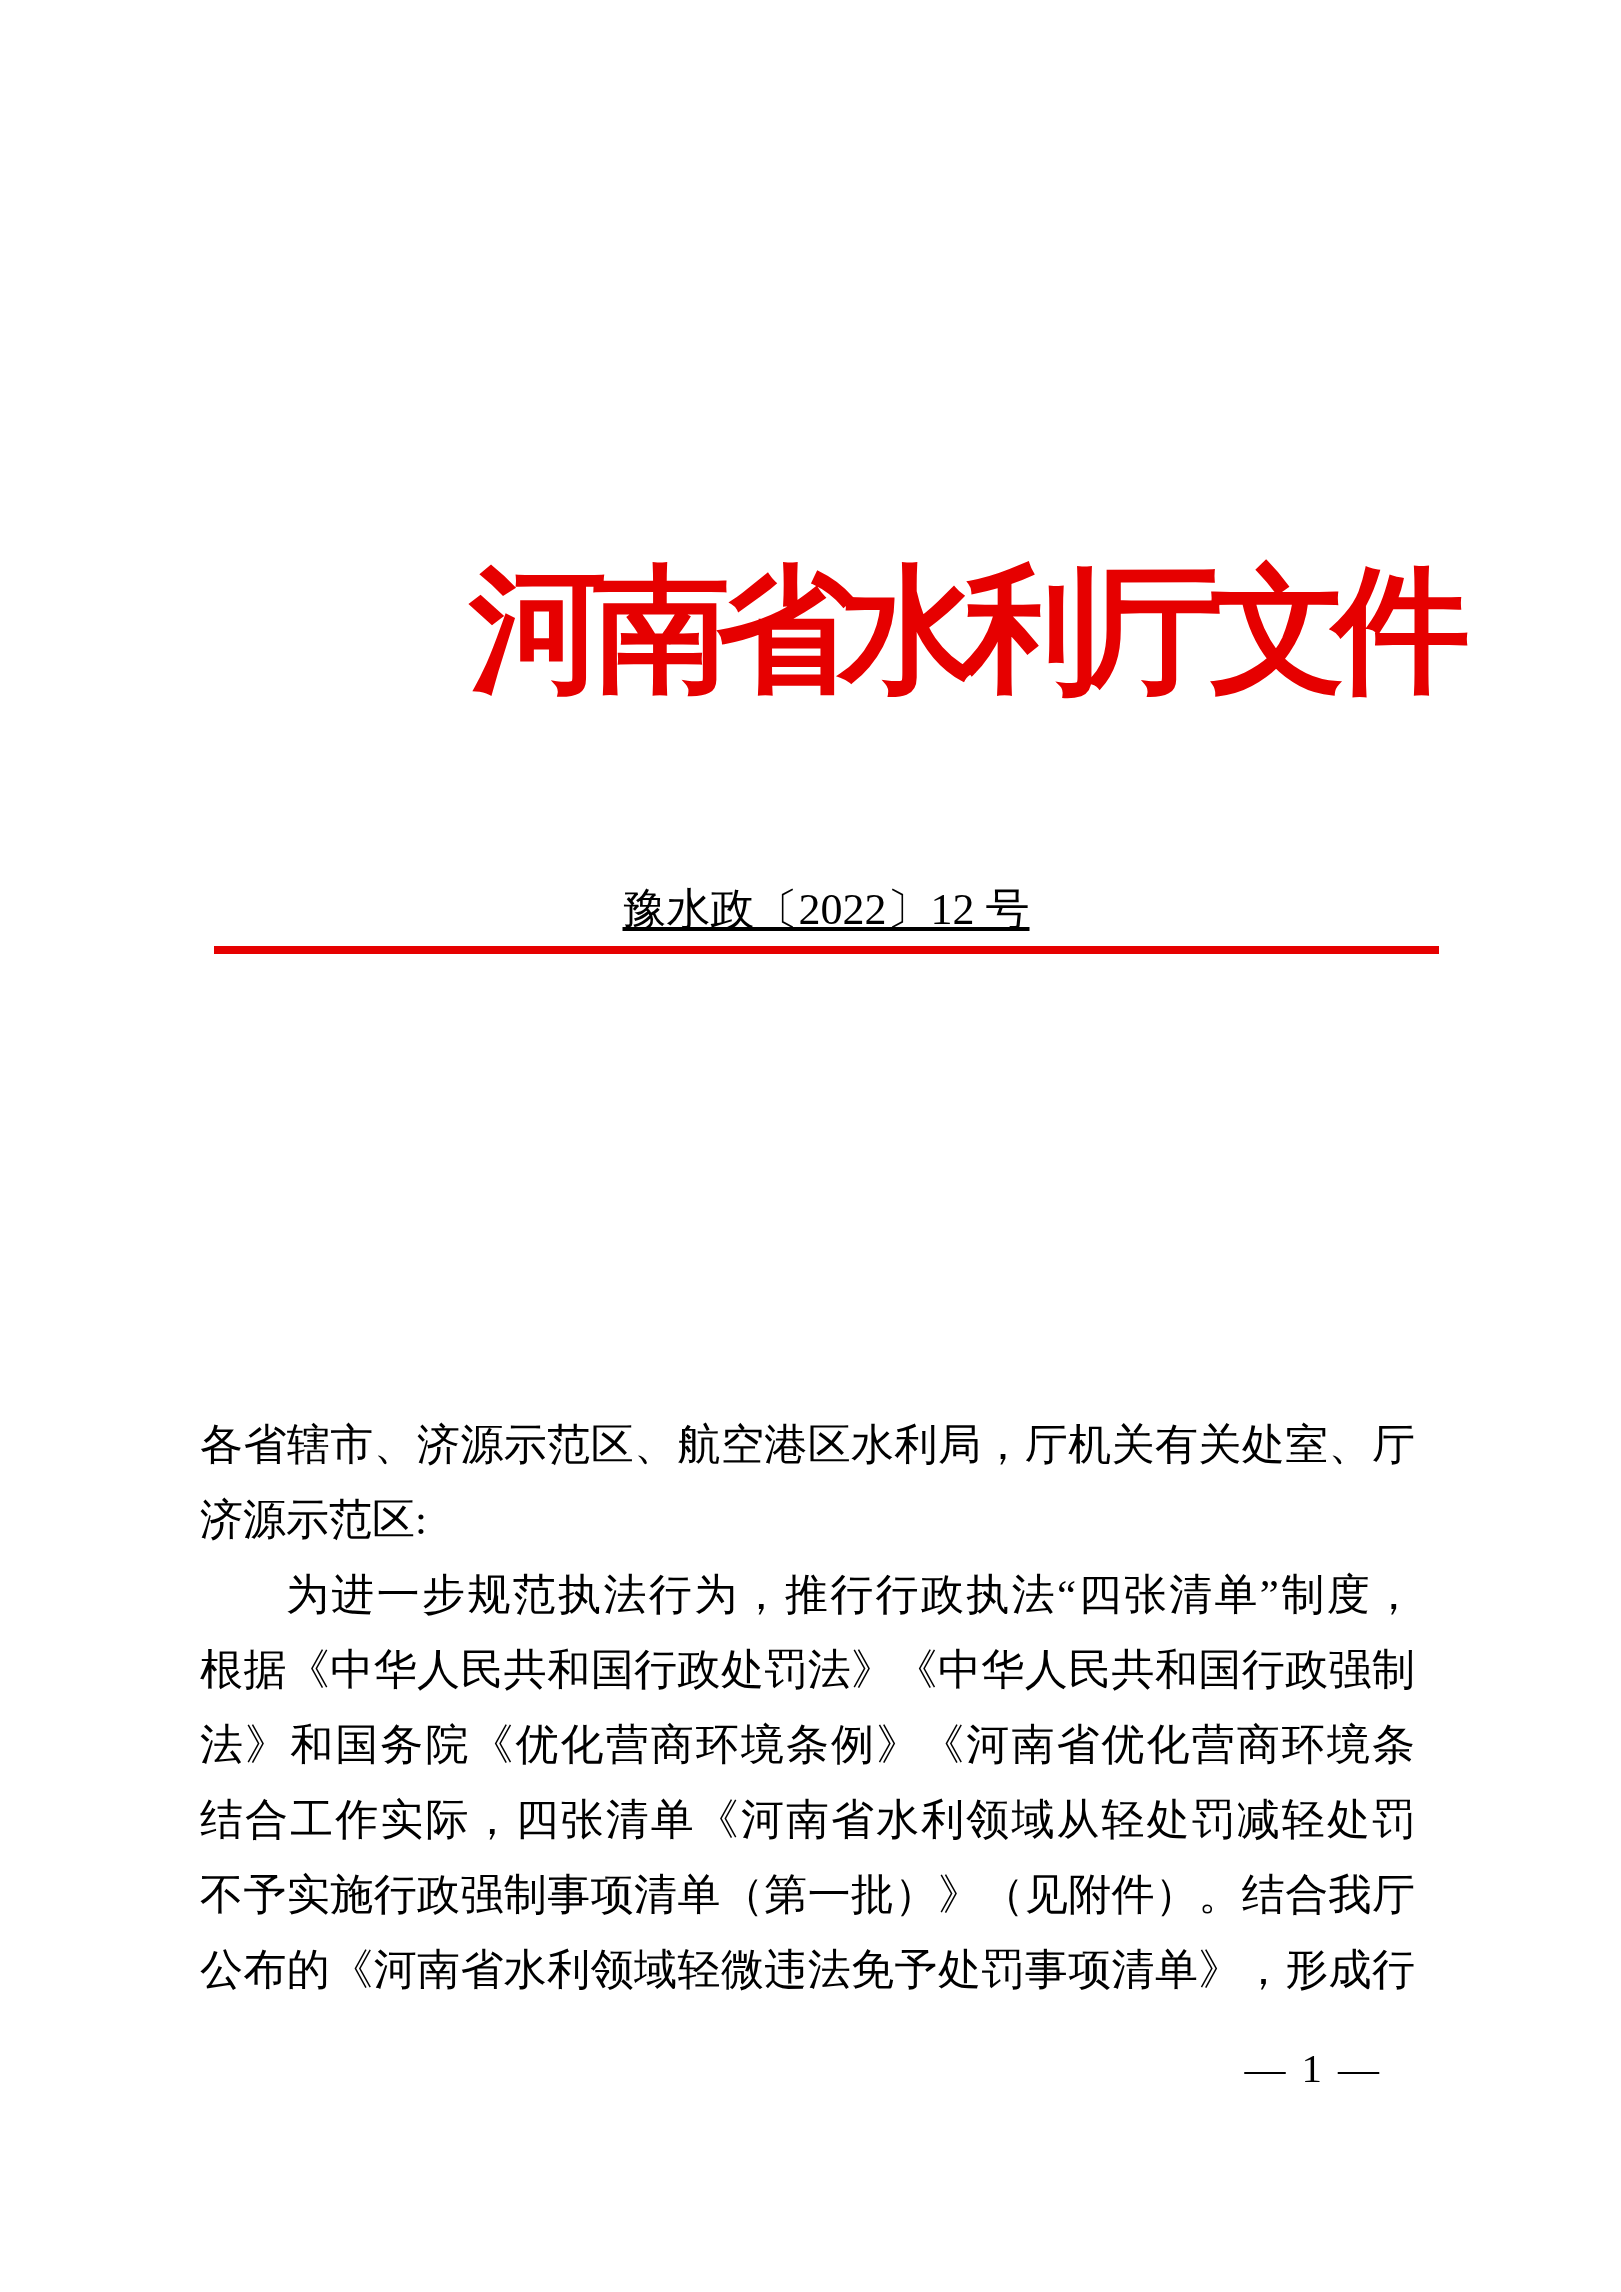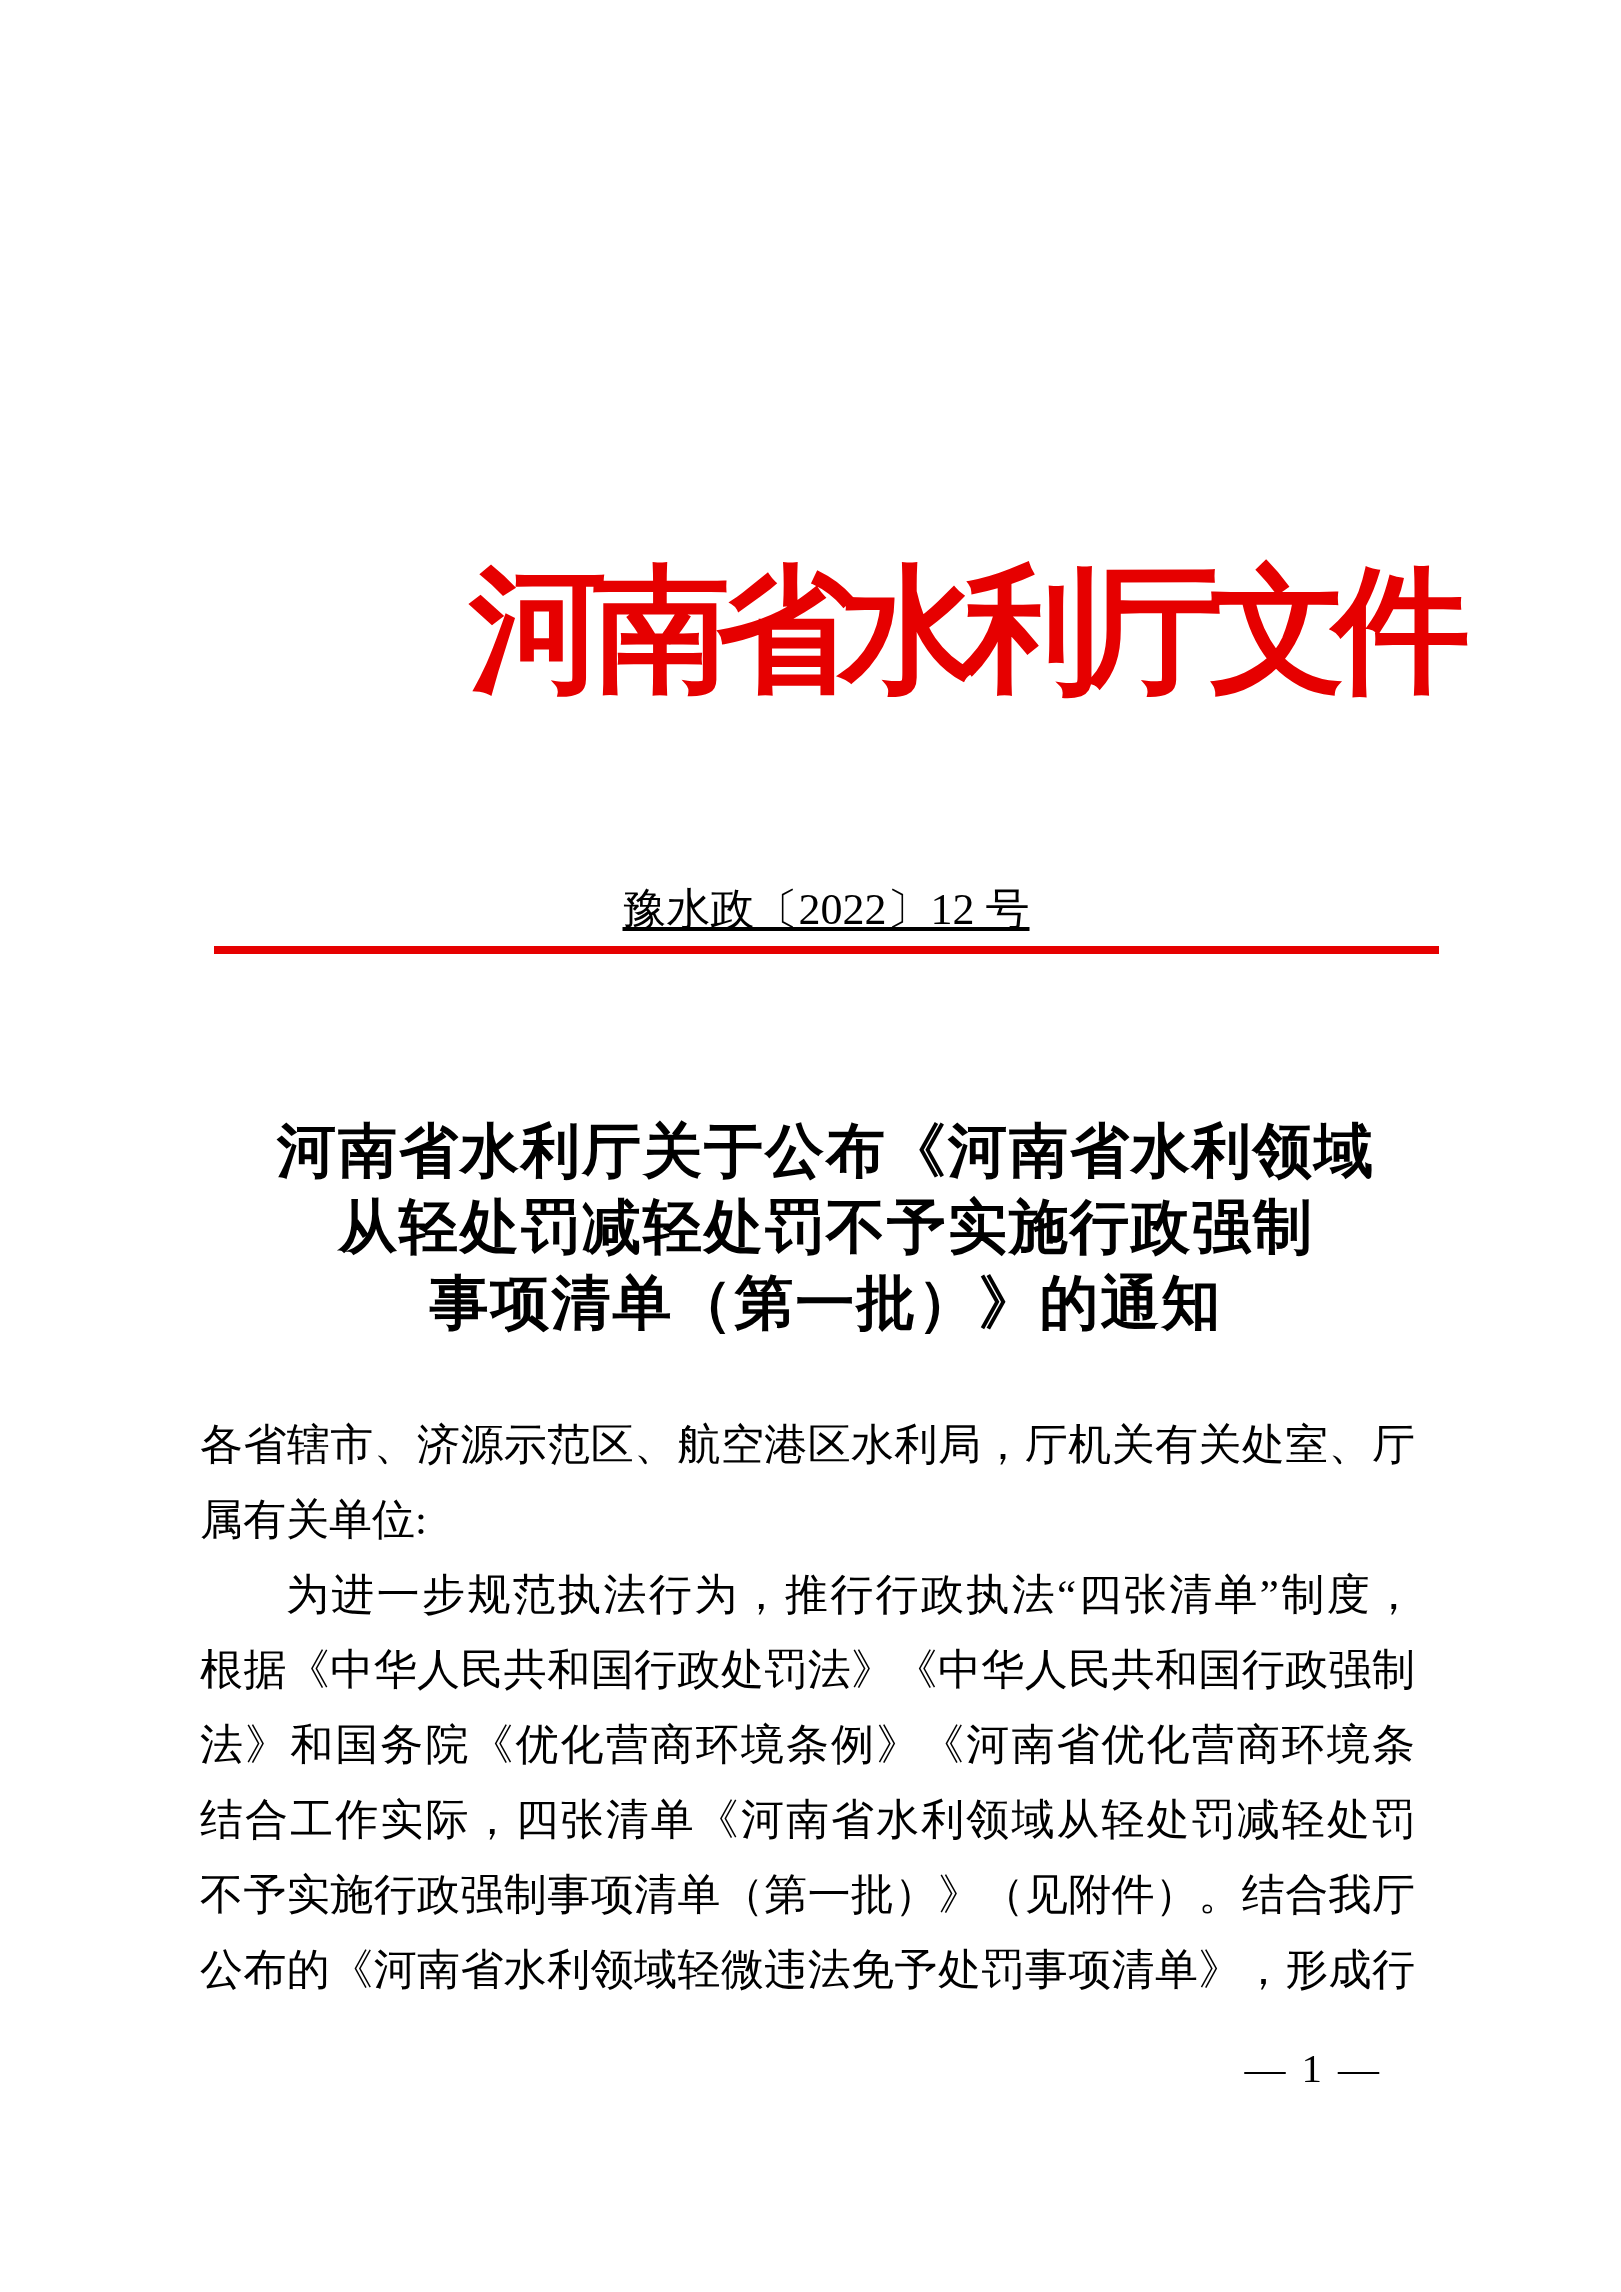--- a/index.html
+++ b/index.html
@@ -99,29 +99,24 @@
 <body>
 
 <div class="page">
 
   <div class="red-header">河南省水利厅文件</div>
 
   <div class="doc-number">豫水政〔2022〕12 号</div>
 
   <div class="red-rule"></div>
 
-  <div class="doc-title">
-    <div class="title-line">河南省水利厅关于公布《河南省水利领域</div>
-    <div class="title-line">从轻处罚减轻处罚不予实施行政强制</div>
-    <div class="title-line">事项清单（第一批）》的通知</div>
-  </div>
 
   <div class="body-text">
     <div class="line just">各省辖市、济源示范区、航空港区水利局，厅机关有关处室、厅</div>
-    <div class="line">属有关单位:</div>
+    <div class="line">济源示范区:</div>
     <div class="line just indent">为进一步规范执法行为，推行行政执法“四张清单”制度，</div>
     <div class="line just">根据《中华人民共和国行政处罚法》《中华人民共和国行政强制</div>
     <div class="line just">法》和国务院《优化营商环境条例》《河南省优化营商环境条例》，</div>
     <div class="line just">结合工作实际，四张清单《河南省水利领域从轻处罚减轻处罚</div>
     <div class="line just">不予实施行政强制事项清单（第一批）》（见附件）。结合我厅前期</div>
     <div class="line just">公布的《河南省水利领域轻微违法免予处罚事项清单》，形成行政</div>
   </div>
 
   <div class="page-number">— 1 —</div>
 

